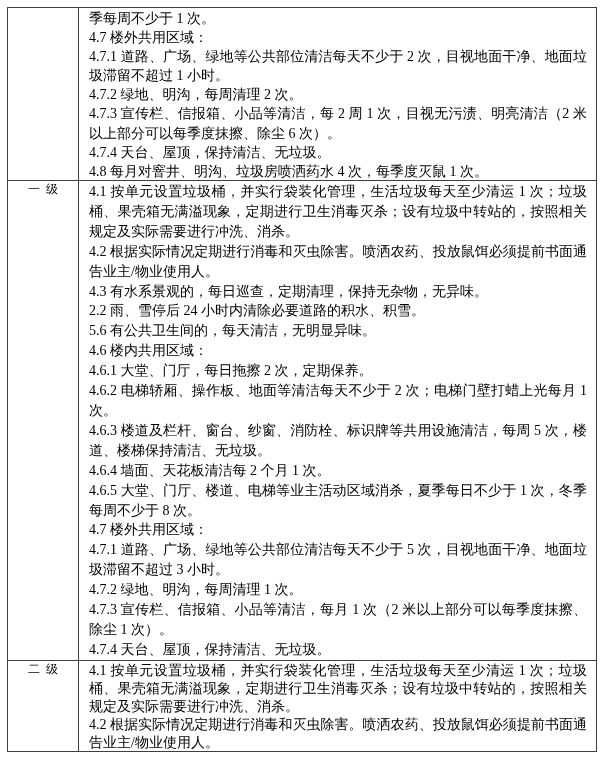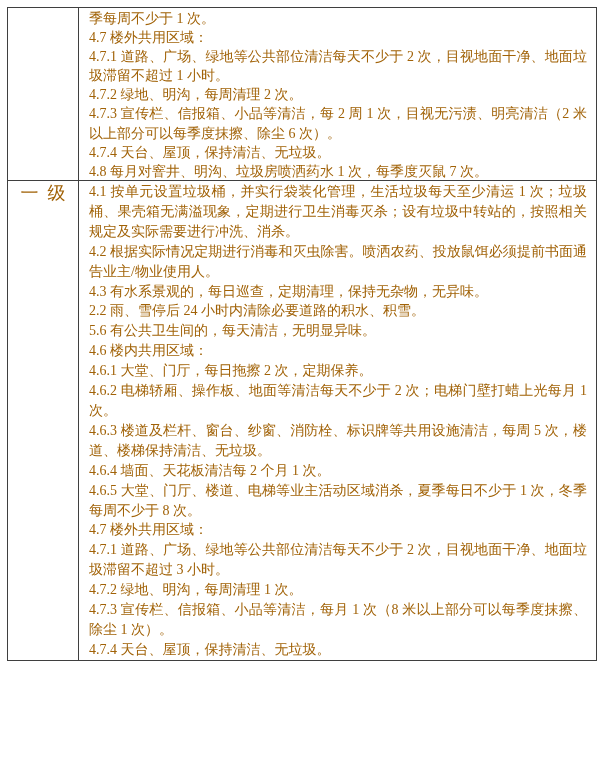--- a/index.html
+++ b/index.html
@@ -7,40 +7,40 @@
     padding: 0;
     background: #ffffff;
   }
   .page {
     position: relative;
     width: 605px;
     height: 764px;
     background: #ffffff;
     overflow: hidden;
     font-family: "Liberation Serif", "DejaVu Serif", serif;
-    color: #a16207;
+    color: #000000;
   }
   table.standards {
     position: absolute;
     left: 7px;
     top: 7px;
     width: 590px;
     border-collapse: collapse;
     table-layout: fixed;
   }
   table.standards td {
     border: 1px solid #3f3f3f;
     vertical-align: top;
     padding: 0;
   }
   td.level-cell {
     width: 70px;
     text-align: center;
     vertical-align: middle;
-    font-size: 18px;
+    font-size: 12px;
     white-space: pre;
   }
   td.content-cell {
     font-size: 14px;
   }
   .cellbox {
     overflow: hidden;
     padding: 1px 9px 0 10px;
     text-align: justify;
   }
@@ -63,43 +63,52 @@
         <tr class="r0">
       <td class="level-cell"></td>
       <td class="content-cell">
         <div class="cellbox">
           <p>季每周不少于 1 次。</p>
           <p>4.7 楼外共用区域：</p>
           <p>4.7.1 道路、广场、绿地等公共部位清洁每天不少于 2 次，目视地面干净、地面垃圾滞留不超过 1 小时。</p>
           <p>4.7.2 绿地、明沟，每周清理 2 次。</p>
           <p>4.7.3 宣传栏、信报箱、小品等清洁，每 2 周 1 次，目视无污渍、明亮清洁（2 米以上部分可以每季度抹擦、除尘 6 次）。</p>
           <p>4.7.4 天台、屋顶，保持清洁、无垃圾。</p>
-          <p>4.8 每月对窨井、明沟、垃圾房喷洒药水 1 次，每季度灭鼠 7 次。</p>
+          <p>4.8 每月对窨井、明沟、垃圾房喷洒药水 4 次，每季度灭鼠 1 次。</p>
         </div>
       </td>
     </tr>
     <tr class="r1">
       <td class="level-cell">一  级</td>
       <td class="content-cell">
         <div class="cellbox">
           <p>4.1 按单元设置垃圾桶，并实行袋装化管理，生活垃圾每天至少清运 1 次；垃圾桶、果壳箱无满溢现象，定期进行卫生消毒灭杀；设有垃圾中转站的，按照相关规定及实际需要进行冲洗、消杀。</p>
           <p>4.2 根据实际情况定期进行消毒和灭虫除害。喷洒农药、投放鼠饵必须提前书面通告业主/物业使用人。</p>
           <p>4.3 有水系景观的，每日巡查，定期清理，保持无杂物，无异味。</p>
           <p>2.2 雨、雪停后 24 小时内清除必要道路的积水、积雪。</p>
           <p>5.6 有公共卫生间的，每天清洁，无明显异味。</p>
           <p>4.6 楼内共用区域：</p>
           <p>4.6.1 大堂、门厅，每日拖擦 2 次，定期保养。</p>
           <p>4.6.2 电梯轿厢、操作板、地面等清洁每天不少于 2 次；电梯门壁打蜡上光每月 1 次。</p>
           <p>4.6.3 楼道及栏杆、窗台、纱窗、消防栓、标识牌等共用设施清洁，每周 5 次，楼道、楼梯保持清洁、无垃圾。</p>
           <p>4.6.4 墙面、天花板清洁每 2 个月 1 次。</p>
           <p>4.6.5 大堂、门厅、楼道、电梯等业主活动区域消杀，夏季每日不少于 1 次，冬季每周不少于 8 次。</p>
           <p>4.7 楼外共用区域：</p>
-          <p>4.7.1 道路、广场、绿地等公共部位清洁每天不少于 2 次，目视地面干净、地面垃圾滞留不超过 3 小时。</p>
+          <p>4.7.1 道路、广场、绿地等公共部位清洁每天不少于 5 次，目视地面干净、地面垃圾滞留不超过 3 小时。</p>
           <p>4.7.2 绿地、明沟，每周清理 1 次。</p>
-          <p>4.7.3 宣传栏、信报箱、小品等清洁，每月 1 次（8 米以上部分可以每季度抹擦、除尘 1 次）。</p>
+          <p>4.7.3 宣传栏、信报箱、小品等清洁，每月 1 次（2 米以上部分可以每季度抹擦、除尘 1 次）。</p>
           <p>4.7.4 天台、屋顶，保持清洁、无垃圾。</p>
           <p>4.8 每 2 个月对窨井、明沟、垃圾房喷洒药水 1 次，每半年灭鼠 1 次。</p>
+        </div>
+      </td>
+    </tr>
+    <tr class="r2">
+      <td class="level-cell">二  级</td>
+      <td class="content-cell">
+        <div class="cellbox">
+          <p>4.1 按单元设置垃圾桶，并实行袋装化管理，生活垃圾每天至少清运 1 次；垃圾桶、果壳箱无满溢现象，定期进行卫生消毒灭杀；设有垃圾中转站的，按照相关规定及实际需要进行冲洗、消杀。</p>
+          <p>4.2 根据实际情况定期进行消毒和灭虫除害。喷洒农药、投放鼠饵必须提前书面通告业主/物业使用人。</p>
         </div>
       </td>
     </tr>
   </tbody>
     </table>
 </div>
 
 </body></html>

